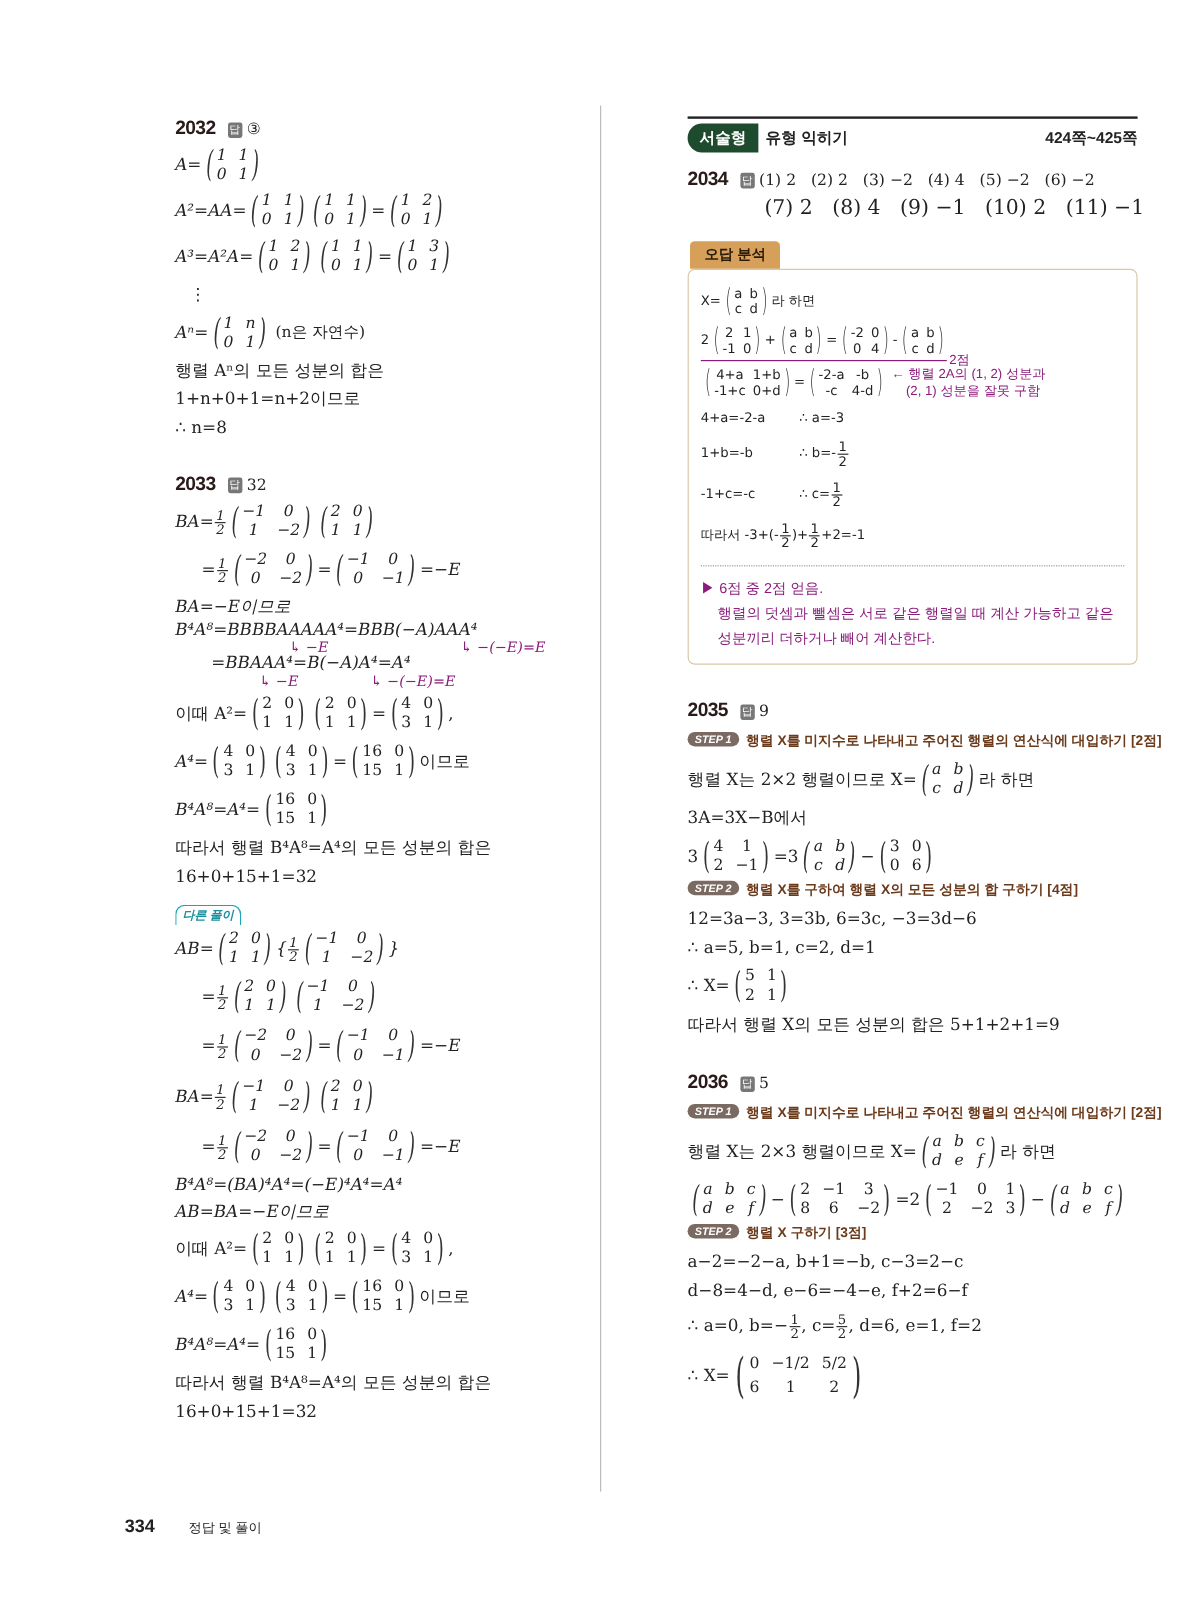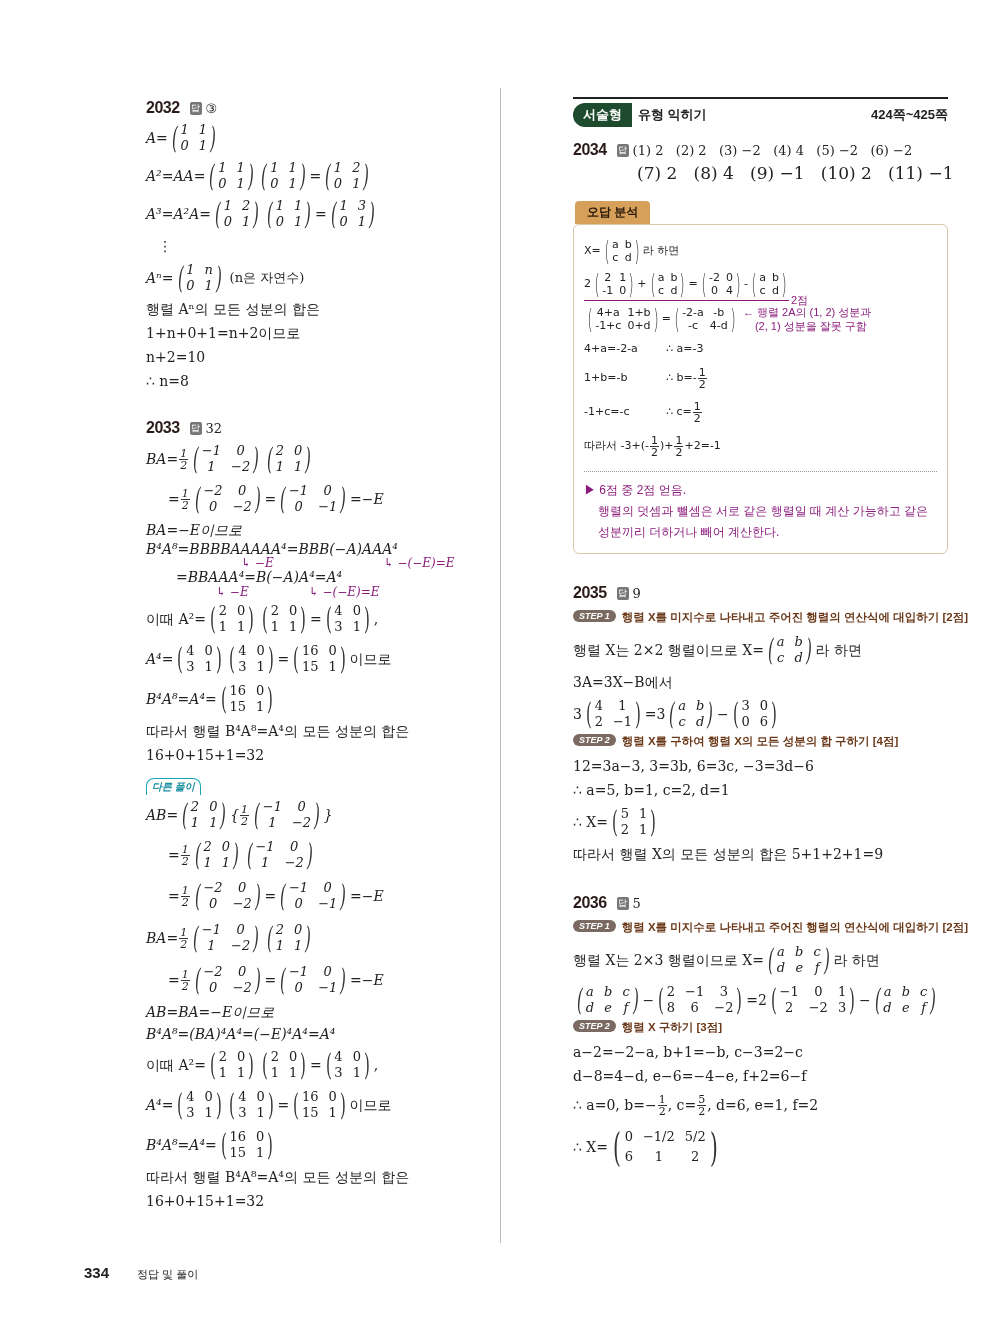--- a/index.html
+++ b/index.html
@@ -36,21 +36,21 @@
   .err-box { border: 1px solid #d9c9a8; border-radius: 6px; padding: 10px 10px 10px 10px; background: #fff; }
   .hand { font-family: "DejaVu Sans", sans-serif; font-size: 11px; line-height: 16px; white-space: nowrap; display: flex; align-items: center; }
   .hand .grid { font-size: 11px; line-height: 13px; column-gap: 6px; }
   .hand .paren { font-size: 26px; line-height: 26px; }
   .dots { border-top: 1px dotted #999; margin: 8px 0 8px 0; }
   .fb { font-family: "Liberation Sans", sans-serif; font-size: 12px; color: #8b1c7c; line-height: 21px; }
 
   .step { display: flex; align-items: flex-start; font-family: "Liberation Sans", sans-serif; font-weight: bold; font-size: 11.5px; color: #6b3a1a; height: 20px; white-space: nowrap; }
   .step-badge { background: #7a6a62; color: #fff; font-size: 9px; border-radius: 9px; padding: 1px 6px; margin-right: 6px; font-style: italic; }
 
-  .footer { position: absolute; left: 84px; top: 1264px; display: flex; align-items: baseline; }
+  .footer { position: absolute; left: 104px; top: 1264px; display: flex; align-items: baseline; }
   .footer-num { font-family: "Liberation Sans", sans-serif; font-weight: bold; font-size: 15px; }
   .footer-label { font-family: "Liberation Sans", sans-serif; font-size: 11px; margin-left: 28px; }
 </style>
 </head>
 <body>
 
 <div class="divider"></div>
 
 <div class="col left">
 
@@ -147,21 +147,20 @@
             <span>n</span>
             <span>0</span>
             <span>1</span>
           </span>
           <span class="paren">)</span>
         </span>
       <span style="margin-left:4px;font-size:13px">(n은 자연수)</span>
     </div>
     <div class="line" style="height:24px">행렬 Aⁿ의 모든 성분의 합은</div>
     <div class="line" style="height:24px">1+n+0+1=n+2이므로</div>
-    <div class="line" style="height:24px">n+2=10</div>
     <div class="line" style="height:24px">∴ n=8</div>
   </div>
 
   <div style="height:24px"></div>
 
   <div>
     <div class="phead">
       <span class="pnum">2033</span>
       <span class="ansicon">답</span>
       <span class="ansval">32</span>
@@ -436,22 +435,22 @@
           <span class="paren">(</span>
           <span class="grid g2">
             <span>−1</span>
             <span>0</span>
             <span>0</span>
             <span>−1</span>
           </span>
           <span class="paren">)</span>
         </span><span>=−E</span>
     </div>
+    <div class="line it" style="height:22px">B⁴A⁸=(BA)⁴A⁴=(−E)⁴A⁴=A⁴</div>
     <div class="line it" style="height:22px">AB=BA=−E이므로</div>
-    <div class="line it" style="height:22px">B⁴A⁸=(BA)⁴A⁴=(−E)⁴A⁴=A⁴</div>
     <div class="line" style="height:40px"><span>이때 A²=</span>
       <span class="mat">
           <span class="paren">(</span>
           <span class="grid g2">
             <span>2</span>
             <span>0</span>
             <span>1</span>
             <span>1</span>
           </span>
           <span class="paren">)</span>

